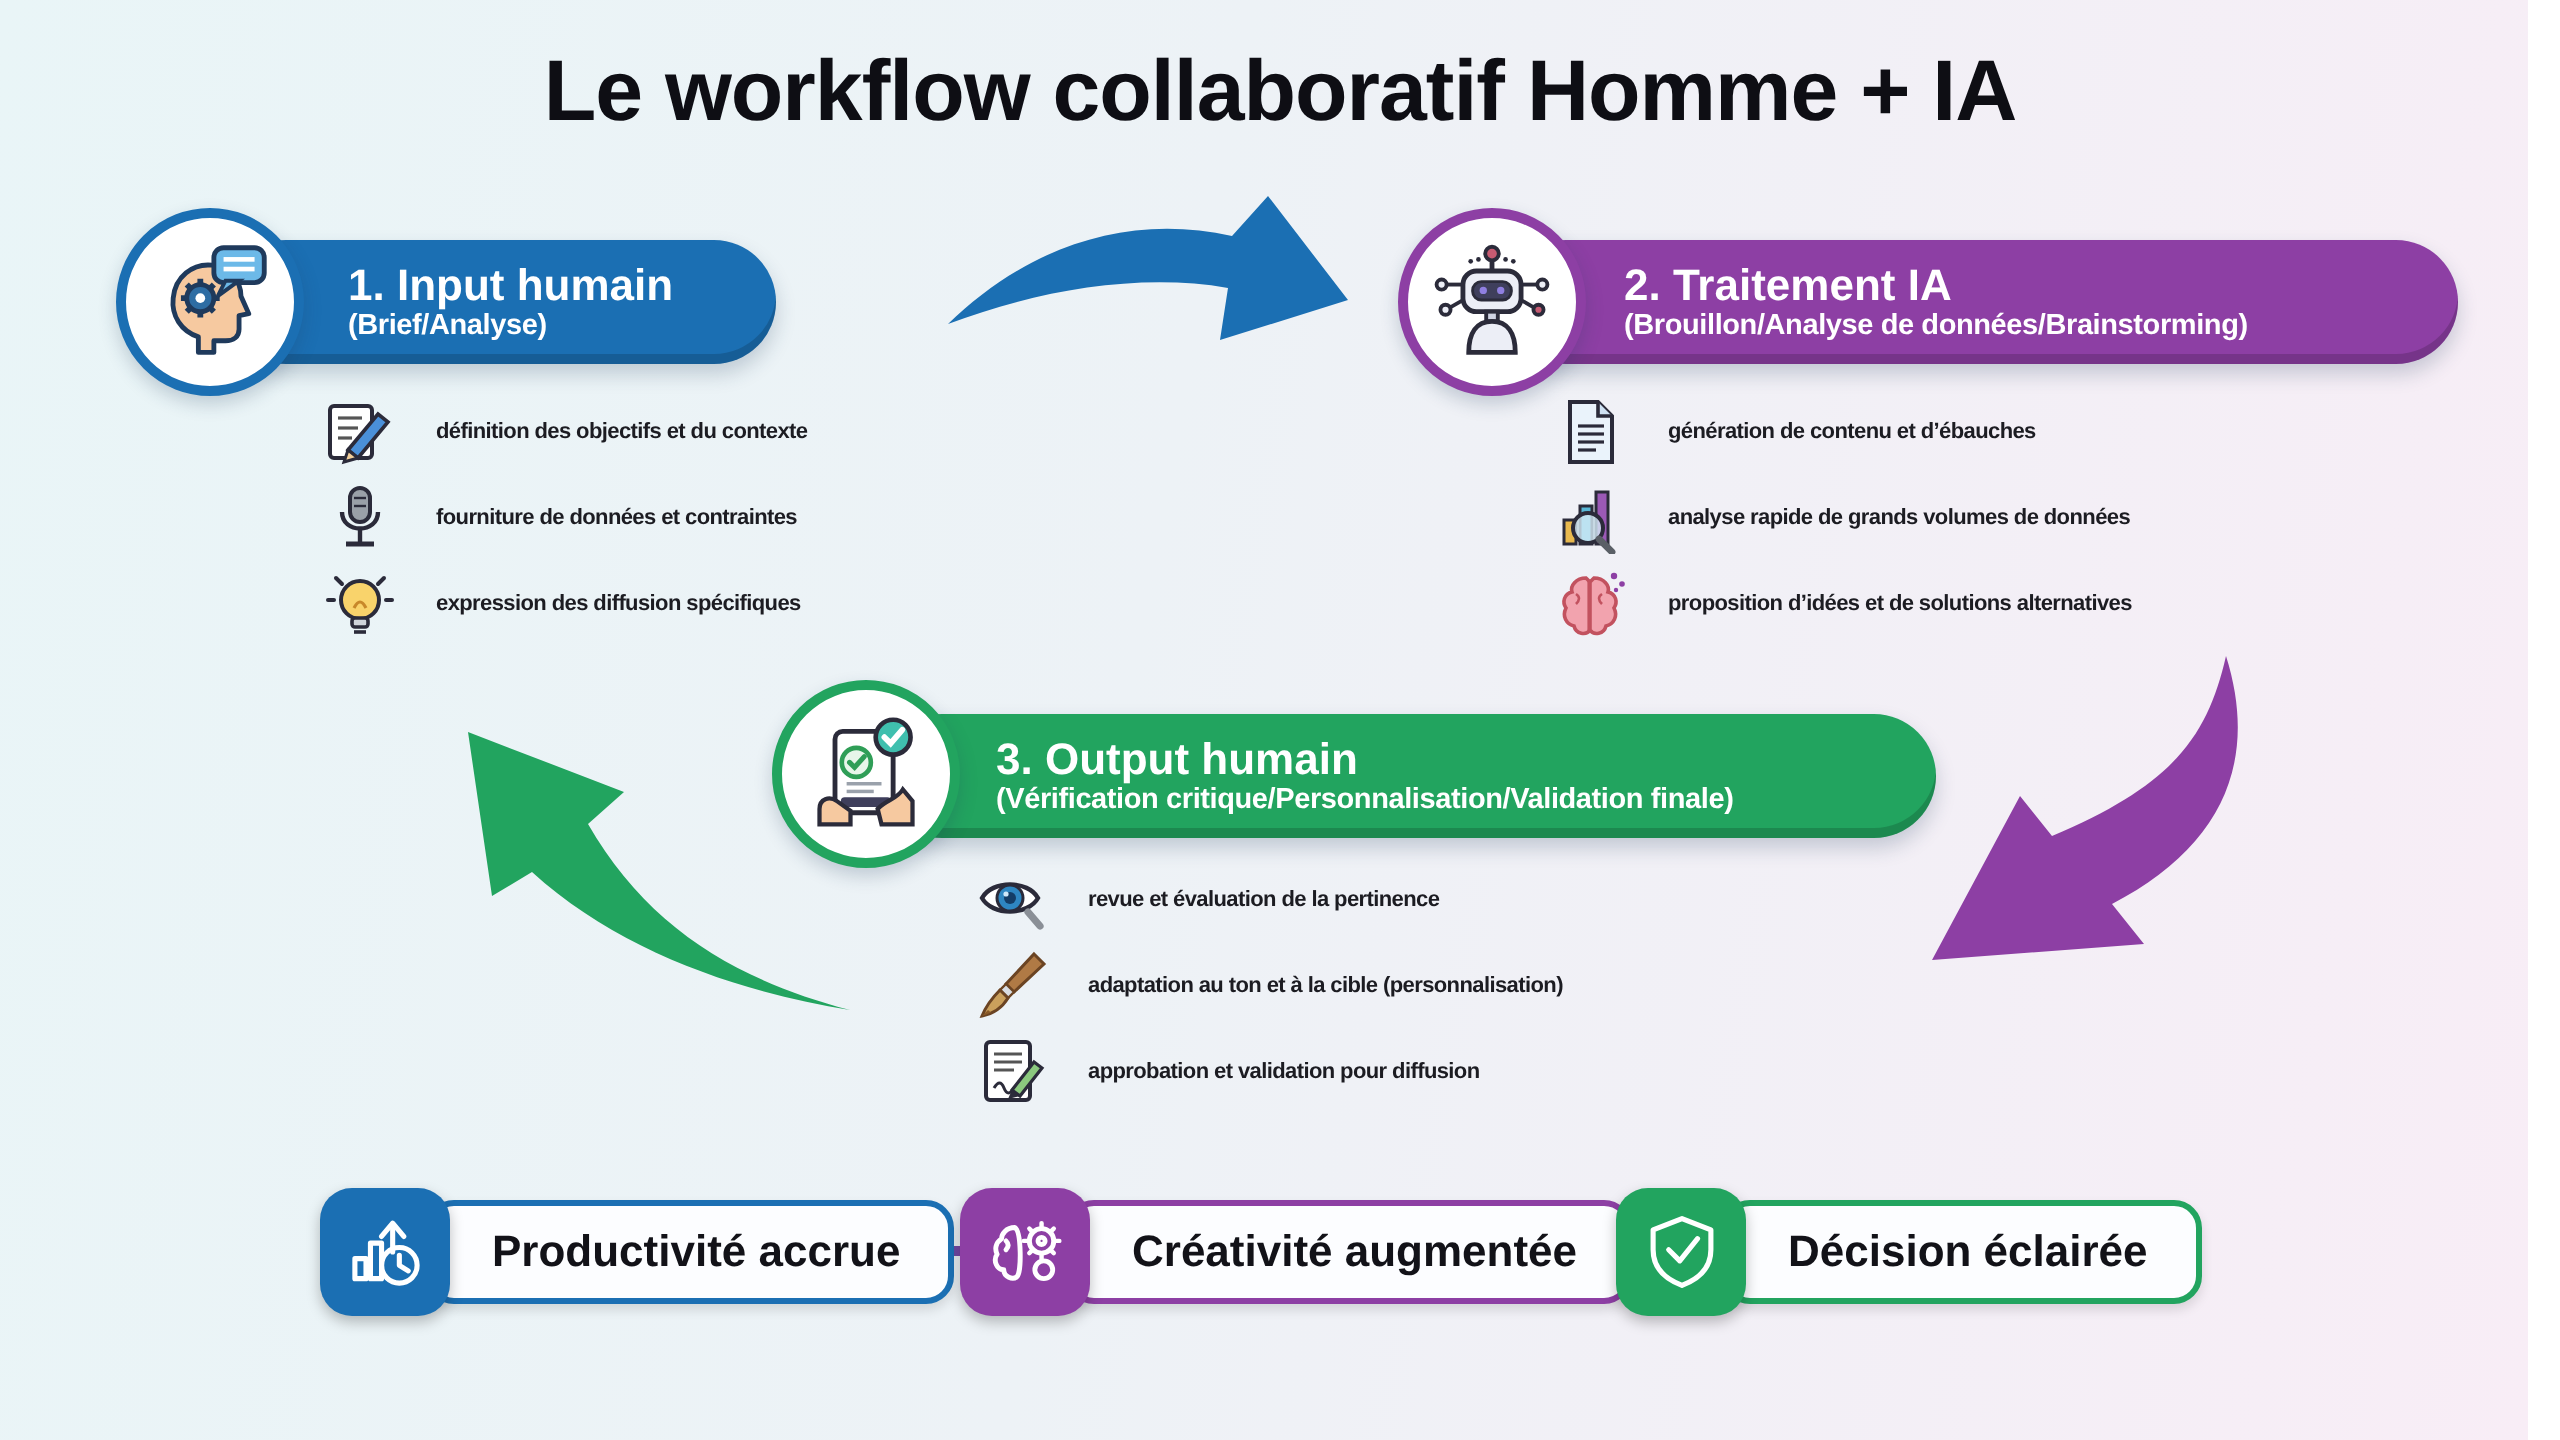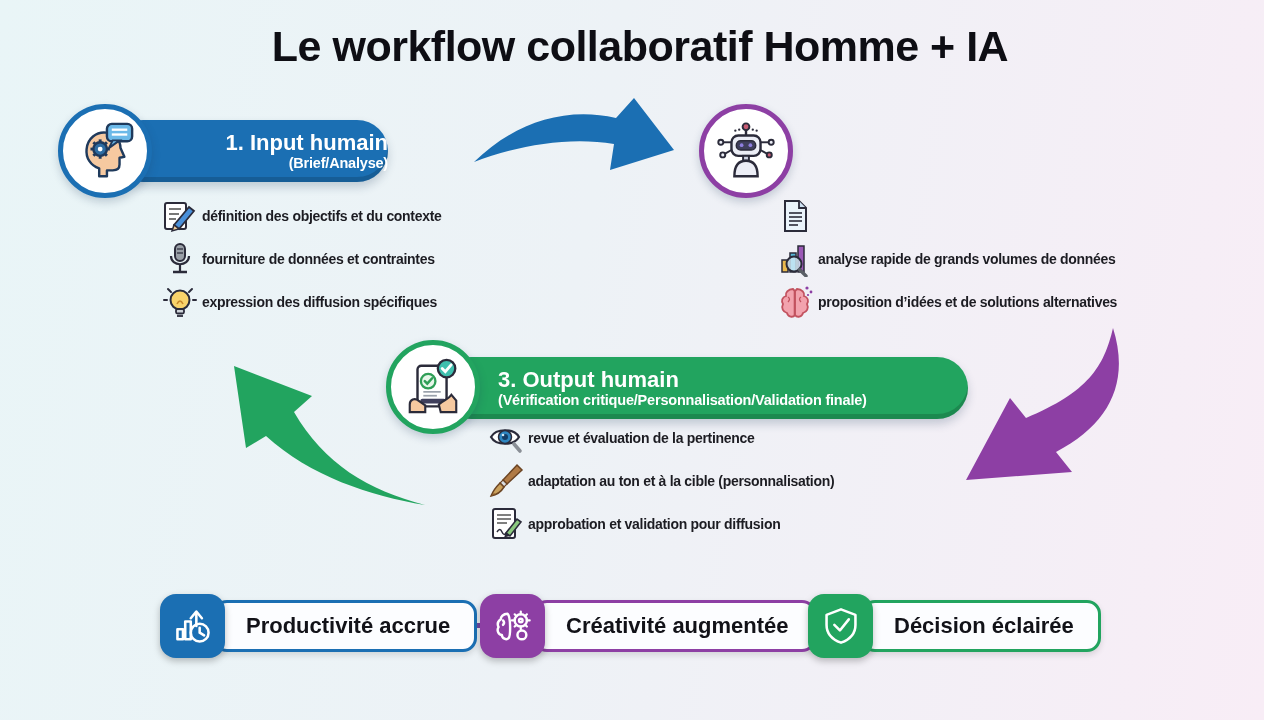--- a/index.html
+++ b/index.html
@@ -15,21 +15,21 @@
     z-index:3;box-shadow:0 4px 9px rgba(30,60,90,.22);}
   .step-pill{position:absolute;height:62px;border-radius:32px;color:#fff;z-index:2;
     display:flex;flex-direction:column;justify-content:center;box-sizing:border-box;
     box-shadow:0 5px 10px rgba(30,60,90,.22), inset 0 -5px 0 rgba(0,0,0,.16);}
   .pill-title{font-size:22px;font-weight:bold;line-height:1.1;}
   .pill-sub{font-size:14.5px;font-weight:bold;line-height:1.15;letter-spacing:-0.2px;}
 
   .bullets{position:absolute;display:flex;flex-direction:column;}
   .bullet{display:flex;align-items:center;height:36px;margin-bottom:7px;}
   .bullet svg{flex:0 0 36px;}
-  .bullet-text{margin-left:4px;font-size:14px;font-weight:bold;color:#1c1c22;letter-spacing:-0.3px;white-space:nowrap;}
+  .bullet-text{margin-left:20px;font-size:11px;font-weight:bold;color:#1c1c22;letter-spacing:-0.3px;white-space:nowrap;}
 
   .arrow{position:absolute;z-index:1;}
 
   .benefit{position:absolute;top:594px;display:flex;align-items:center;}
   .benefit-icon{width:65px;height:64px;border-radius:16px;display:flex;align-items:center;justify-content:center;
     z-index:2;box-shadow:0 3px 7px rgba(0,0,0,.25);}
   .benefit-label{margin-left:-12px;background:#fcfdff;border-radius:14px;height:52px;box-sizing:border-box;
     display:flex;align-items:center;padding:0 24px 0 30px;font-size:22px;font-weight:bold;color:#121218;
     z-index:1;white-space:nowrap;box-shadow:0 3px 6px rgba(0,0,0,.12);}
   .connector{position:absolute;top:623px;height:5px;border-radius:3px;z-index:0;}
@@ -54,21 +54,21 @@
           <line x1="34" y1="23" x2="20" y2="37"></line>
       </g>
       <circle cx="27" cy="30" r="7" fill="#2e6da3" stroke="#1f3a5c" stroke-width="2.5"></circle>
       <circle cx="27" cy="30" r="2.5" fill="#fff"></circle>
       <rect x="34" y="4" width="26" height="18" rx="5" fill="#6cb9e8" stroke="#1f3a5c" stroke-width="2.5"></rect>
       <path d="M40,21 L36,29 L47,21 Z" fill="#6cb9e8" stroke="#1f3a5c" stroke-width="2"></path>
       <line x1="39" y1="10" x2="55" y2="10" stroke="#fff" stroke-width="2.4"></line>
       <line x1="39" y1="15" x2="55" y2="15" stroke="#fff" stroke-width="2.4"></line>
     </svg>
   </div>
-  <div class="step-pill" style="left:112px;top:120px;width:276px;padding-left:62px;background:#1b6fb3;text-align:right;">
+  <div class="step-pill" style="left:112px;top:120px;width:276px;padding-left:62px;background:#1b6fb3;">
     <div class="pill-title">1. Input humain</div>
     <div class="pill-sub">(Brief/Analyse)</div>
   </div>
   <div class="bullets" style="left:162px;top:198px;">
     <div class="bullet">
       <svg width="36" height="36" viewBox="0 0 36 36">
         <rect x="3" y="5" width="21" height="26" rx="2" fill="#fff" stroke="#2b2b3a" stroke-width="2"></rect>
         <line x1="7" y1="11" x2="19" y2="11" stroke="#555" stroke-width="1.6"></line>
         <line x1="7" y1="16" x2="17" y2="16" stroke="#555" stroke-width="1.6"></line>
         <line x1="7" y1="21" x2="14" y2="21" stroke="#555" stroke-width="1.6"></line>
@@ -128,30 +128,35 @@
       <circle cx="43" cy="11" r="1.2" fill="#2b2b3a"></circle>
         <circle cx="39" cy="10" r="1.2" fill="#2b2b3a"></circle>
       <rect x="17" y="16" width="30" height="21" rx="7" fill="#eceef6" stroke="#2b2b3a" stroke-width="2.5"></rect>
       <rect x="22" y="21.5" width="20" height="9.5" rx="4.5" fill="#3f3f5c" stroke="#2b2b3a" stroke-width="1.5"></rect>
       <circle cx="27.5" cy="26" r="1.9" fill="#8f7fe0"></circle>
         <circle cx="36.5" cy="26" r="1.9" fill="#8f7fe0"></circle>
       <rect x="29" y="37" width="6" height="5" fill="#cfd3e2" stroke="#2b2b3a" stroke-width="2"></rect>
       <path d="M20,58 C20,48 24,42 32,42 C40,42 44,48 44,58 Z" fill="#eceef6" stroke="#2b2b3a" stroke-width="2.5"></path>
     </svg>
   </div>
+  <div class="step-pill" style="left:752px;top:120px;width:477px;padding-left:60px;background:#8d3fa4;">
+    <div class="pill-title">2. Traitement IA</div>
+    <div class="pill-sub">(Brouillon/Analyse de données/Brainstorming)</div>
+  </div>
   <div class="bullets" style="left:778px;top:198px;">
     <div class="bullet">
       <svg width="36" height="36" viewBox="0 0 36 36">
         <path d="M7,3 h14 l7,7 v23 h-21 z" fill="#eaf3fb" stroke="#2b2b3a" stroke-width="2"></path>
         <path d="M21,3 v7 h7" fill="#cfe2f3" stroke="#2b2b3a" stroke-width="1.8"></path>
         <line x1="11" y1="15" x2="24" y2="15" stroke="#2b2b3a" stroke-width="1.6"></line>
         <line x1="11" y1="19" x2="24" y2="19" stroke="#2b2b3a" stroke-width="1.6"></line>
         <line x1="11" y1="23" x2="24" y2="23" stroke="#2b2b3a" stroke-width="1.6"></line>
         <line x1="11" y1="27" x2="20" y2="27" stroke="#2b2b3a" stroke-width="1.6"></line>
       </svg>
+      <span class="bullet-text">génération de contenu et d’ébauches</span>
     </div>
     <div class="bullet">
       <svg width="36" height="36" viewBox="0 0 36 36">
         <rect x="4" y="19" width="6" height="12" fill="#e9b94e" stroke="#2b2b3a" stroke-width="1.5"></rect>
         <rect x="12" y="12" width="6" height="19" fill="#58b7d6" stroke="#2b2b3a" stroke-width="1.5"></rect>
         <rect x="20" y="5" width="6" height="26" fill="#9b59b6" stroke="#2b2b3a" stroke-width="1.5"></rect>
         <circle cx="16" cy="23" r="7.5" fill="rgba(214,236,248,0.8)" stroke="#2b2b3a" stroke-width="2"></circle>
         <line x1="21.5" y1="28.5" x2="28" y2="35" stroke="#5a5f66" stroke-width="3.4" stroke-linecap="round"></line>
       </svg>
       <span class="bullet-text">analyse rapide de grands volumes de données</span>
@@ -187,21 +192,21 @@
       <circle cx="46" cy="13" r="9" fill="#3fbfae" stroke="#2b2b3a" stroke-width="2.4"></circle>
       <path d="M41.5,13 l3.2,3.2 l6,-7" stroke="#fff" stroke-width="3" fill="none" stroke-linecap="round"></path>
       <path d="M8,58 L8,50 C8,45 13,43 17,46 L24,51 L24,58 Z" fill="#f6c9a0" stroke="#2b2b3a" stroke-width="2.2"></path>
       <path d="M56,58 L40,58 L38,50 C43,45 48,45 51,40 L56,46 Z" fill="#f6c9a0" stroke="#2b2b3a" stroke-width="2.2"></path>
     </svg>
   </div>
   <div class="step-pill" style="left:440px;top:357px;width:528px;padding-left:58px;background:#22a45f;">
     <div class="pill-title">3. Output humain</div>
     <div class="pill-sub">(Vérification critique/Personnalisation/Validation finale)</div>
   </div>
-  <div class="bullets" style="left:488px;top:420px;">
+  <div class="bullets" style="left:488px;top:432px;">
     <div class="bullet">
       <svg width="36" height="36" viewBox="0 0 36 36">
         <path d="M3,17 C8,8 26,8 31,17 C26,26 8,26 3,17 Z" fill="#fff" stroke="#2b2b3a" stroke-width="2.2"></path>
         <circle cx="17" cy="17" r="6.5" fill="#2e86c1" stroke="#2b2b3a" stroke-width="1.5"></circle>
         <circle cx="17" cy="17" r="3" fill="#143d66"></circle>
         <circle cx="15" cy="15" r="1.3" fill="#cfe8f8"></circle>
         <line x1="26" y1="24" x2="32" y2="31" stroke="#8a8f96" stroke-width="3.6" stroke-linecap="round"></line>
       </svg>
       <span class="bullet-text">revue et évaluation de la pertinence</span>
     </div>

